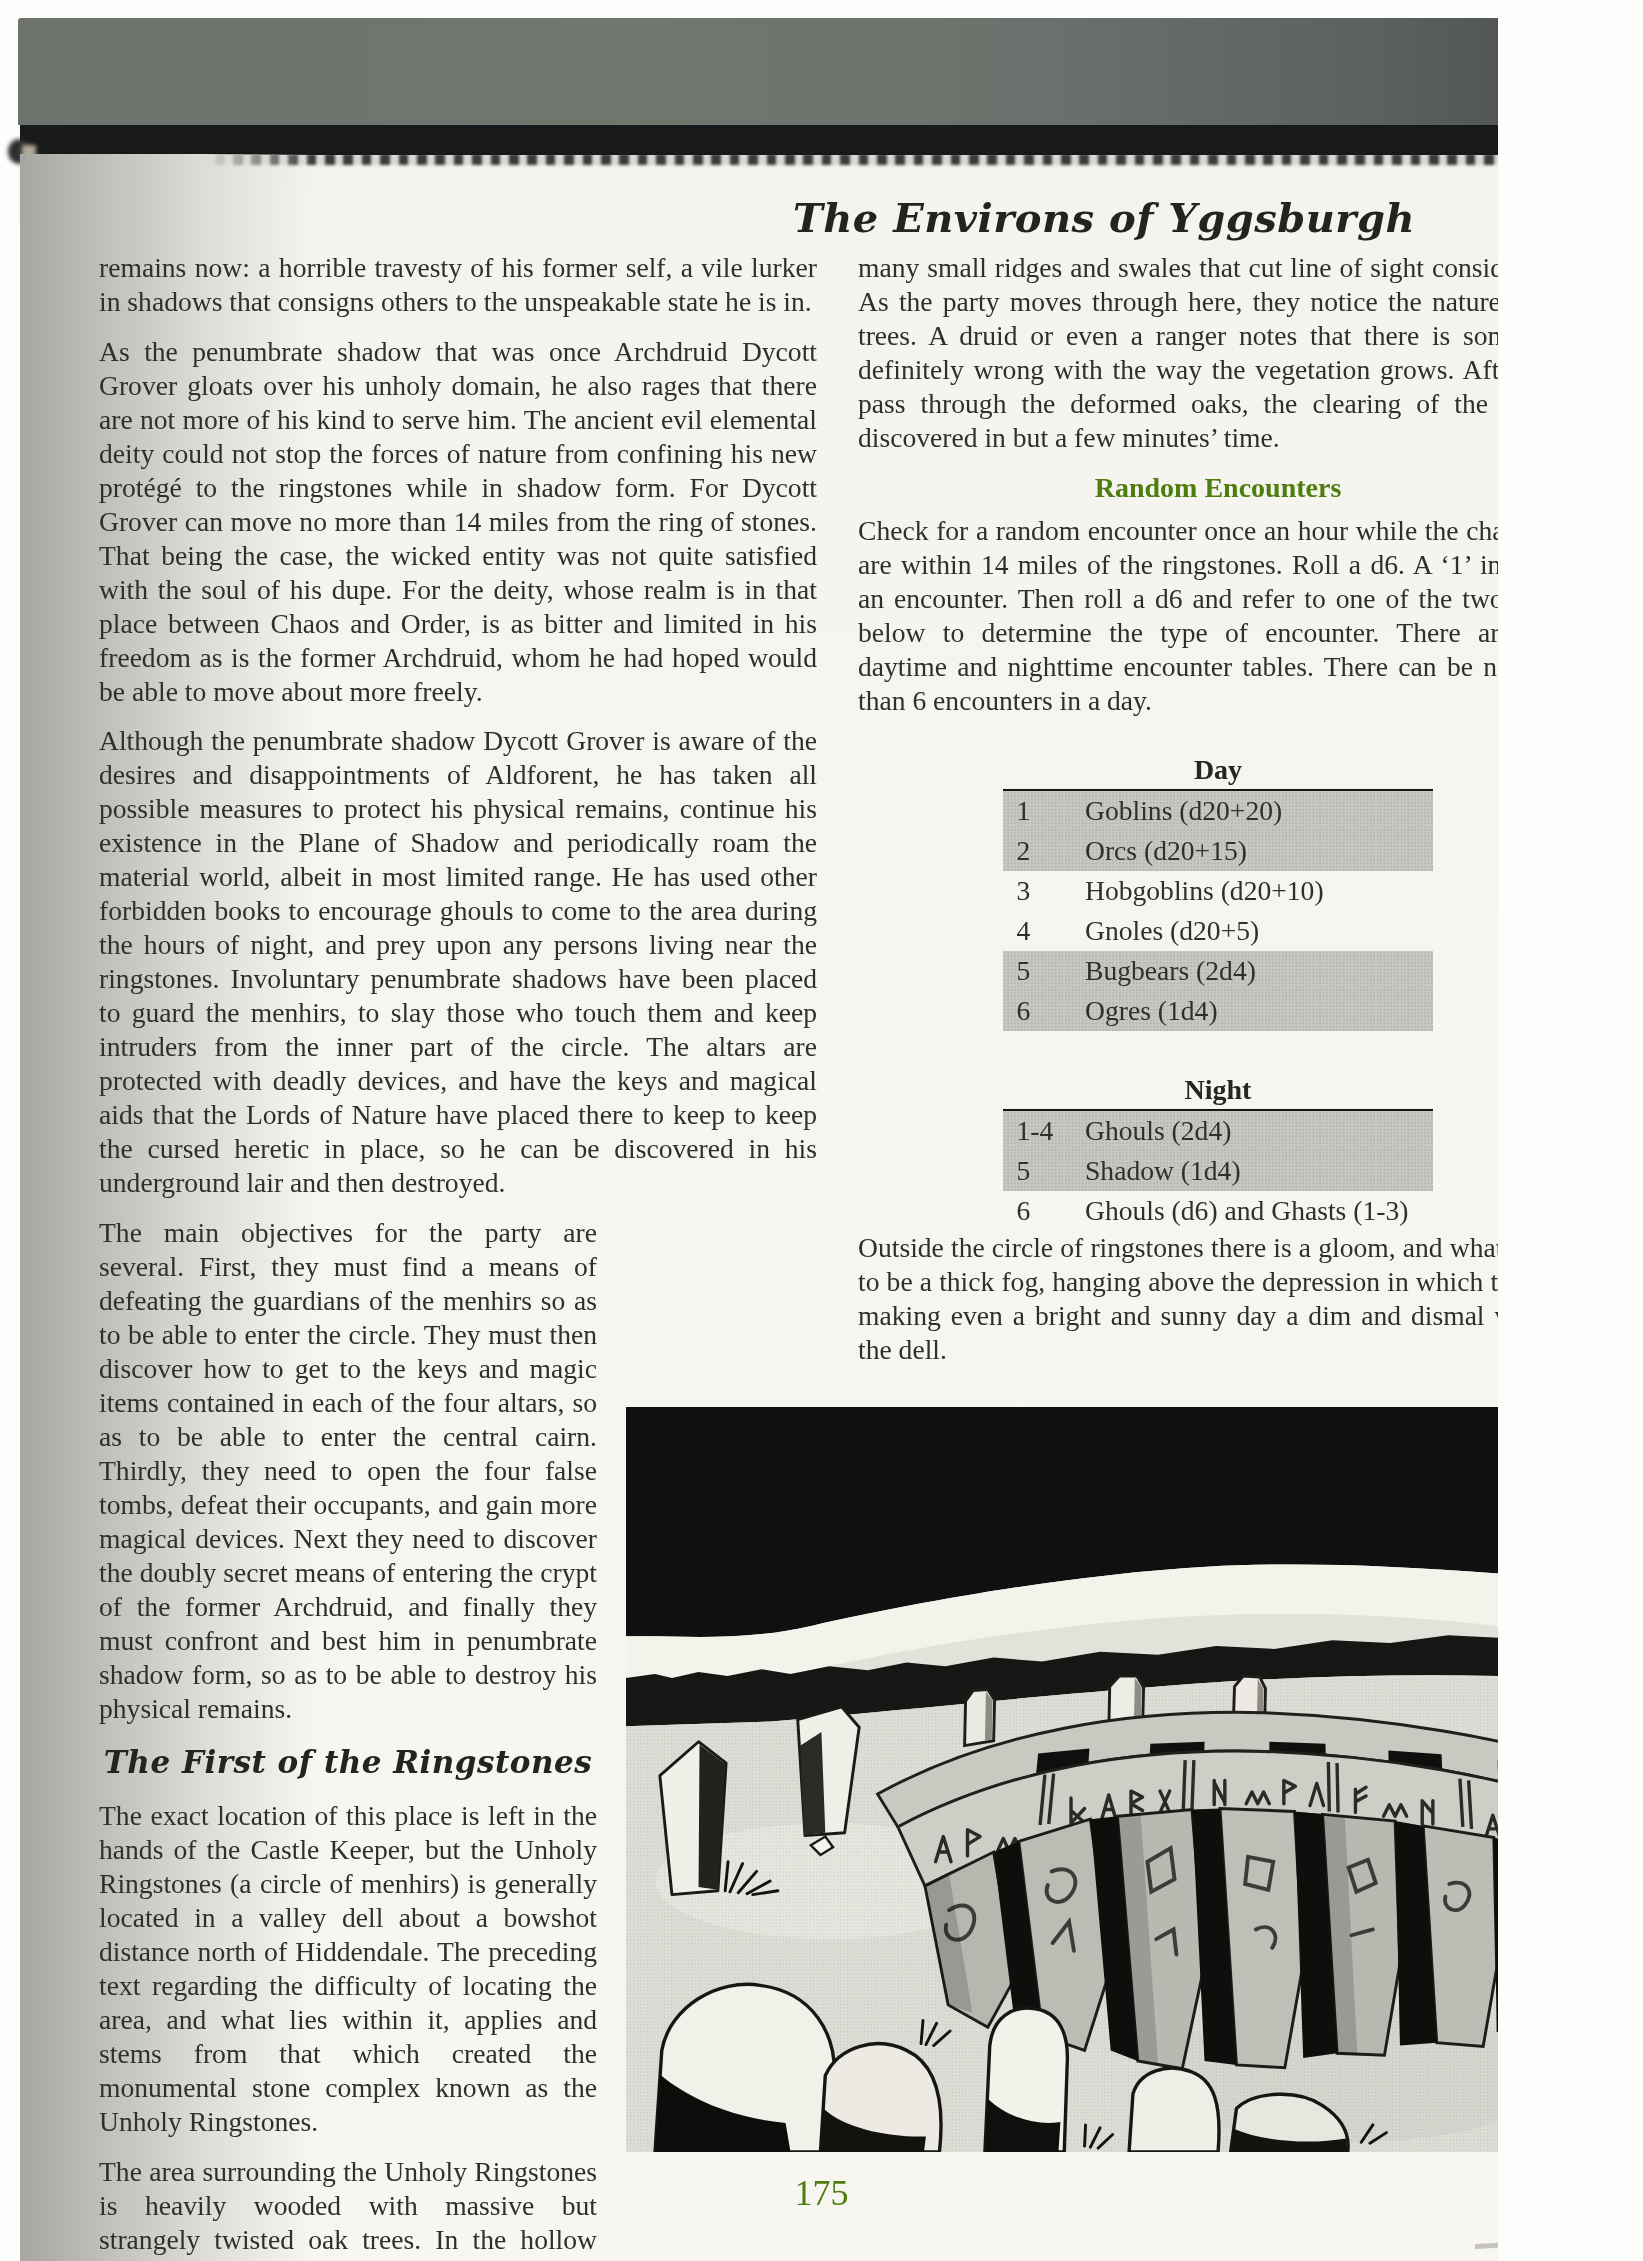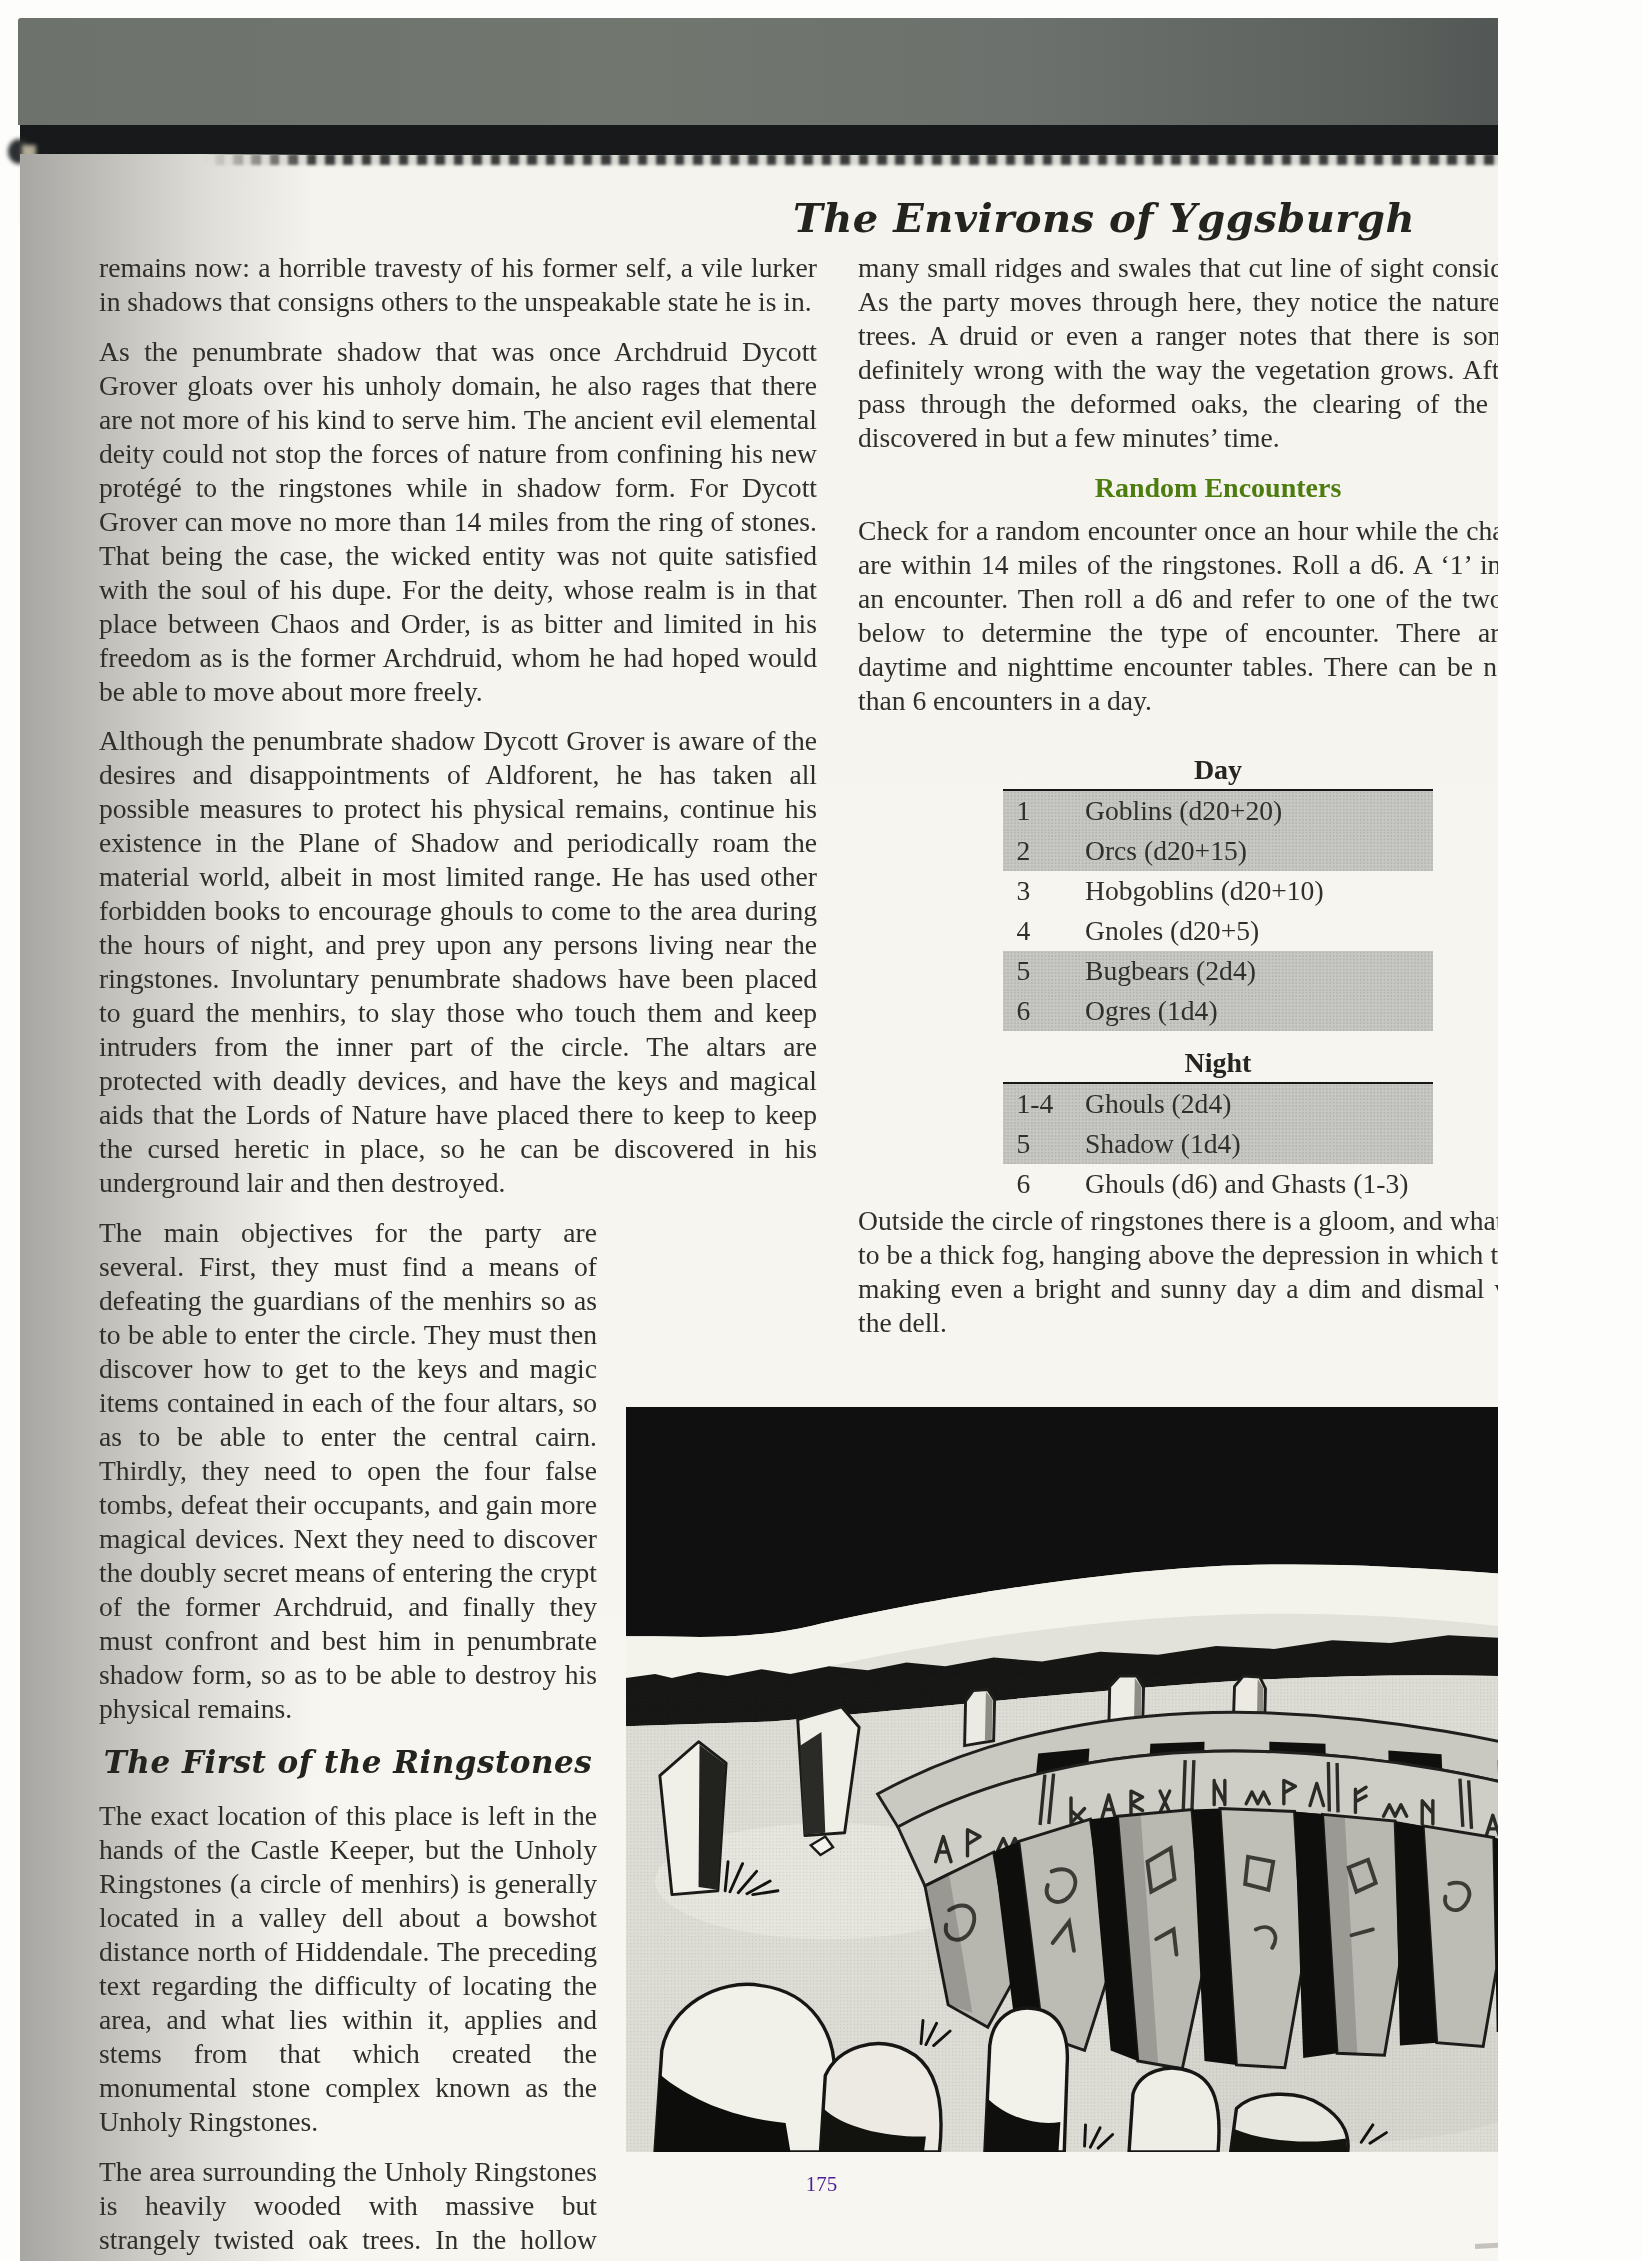--- a/index.html
+++ b/index.html
@@ -37,37 +37,37 @@
   .col-left{left:99px;width:718px;}
   .col-right{left:858px;width:720px;}
   .illust-spacer{float:right;width:220px;height:836px;margin-top:212px;}
   .section-heading{font-size:31px;line-height:42px;text-align:center;margin:12.6px 0 16.4px 0;}
   .sub-heading{font-weight:700;font-size:28px;line-height:34px;text-align:center;
          margin:11.6px 0 9.7px 0;color:#4d7c0f;}
 
   
   .enc-table{width:430px;margin:0 auto;}
   .enc-table.day{margin-top:35px;}
-  .enc-table.night{margin-top:15px;}
+  .enc-table.night{margin-top:42px;}
   .enc-title{font-weight:700;font-size:28px;line-height:34px;text-align:center;color:#26251f;}
   .enc-rows{border-top:2.9px solid #161616;margin-top:1.9px;}
   .enc-row{display:flex;align-items:center;height:40px;}
   .enc-row.shaded{background-color:#c7c7c3;
          background-image:radial-gradient(rgba(40,40,40,.12) 0.7px,transparent 0.8px);
          background-size:3.4px 3.4px;}
   .enc-roll{width:82px;padding-left:13.5px;box-sizing:border-box;}
   .enc-label{flex:1;}
   .outro{margin-top:27px;}
 
   
   .illustration{position:absolute;left:626px;top:1407px;width:936px;height:745px;overflow:hidden;}
   .illustration svg{display:block;}
 
   .page-number{position:absolute;left:754px;top:2172px;width:135px;text-align:center;
-         font-size:21px;color:#4c1d95;}
+         font-size:36px;color:#4d7c0f;}
 </style>
 </head>
 <body>
 
 <div class="stage">
 
   <div class="paper"></div>
   <div class="scan-band-top"></div>
   <div class="scan-band-dark"></div>
   <div class="scan-blob"></div>

